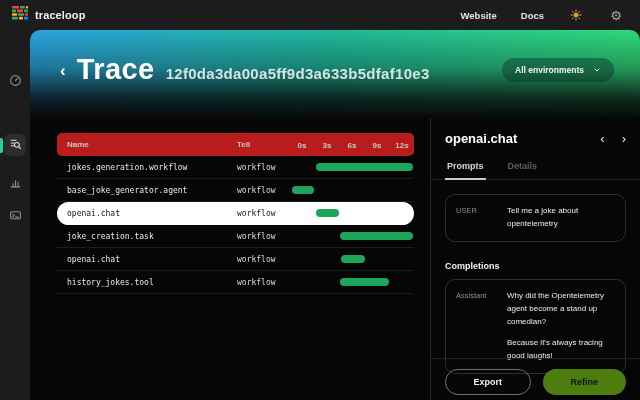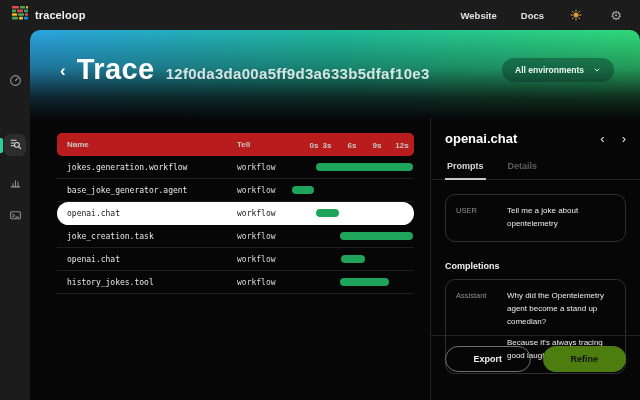--- a/index.html
+++ b/index.html
@@ -47,21 +47,21 @@
   .env-pill svg { display:block; color:#d8efe2; }
 
   
   .table { position:absolute; left:27px; top:103px; width:357px; }
   .grid-cols { display:grid; grid-template-columns:180px 53px 124px; align-items:center; }
   .thead { height:23px; background:#b91c1c; border-radius:5px;
     color:#c9c9c9; font-size:8px; font-weight:700; }
   .th-name { padding-left:10px; }
   .timeline-h { position:relative; height:100%; }
   .tick { position:absolute; top:50%; transform:translate(-50%,-50%); white-space:nowrap; }
-  .tick:nth-child(1){ left:24px; } .tick:nth-child(2){ left:37px; }
+  .tick:nth-child(1){ left:12px; } .tick:nth-child(2){ left:37px; }
   .tick:nth-child(3){ left:62px; } .tick:nth-child(4){ left:87px; }
   .tick:nth-child(5){ left:112px; }
   .row { height:23px; position:relative; border-bottom:1px solid #1e1e1f;
     font-family:"DejaVu Sans Mono", monospace; font-size:8px; color:#e8e8e8; cursor:pointer; }
   .row .name { padding-left:10px; white-space:nowrap; overflow:hidden; }
   .row .kind { color:#dadada; }
   .row.selected { background:#fff; border-radius:12px; color:#141414; border-bottom-color:transparent; z-index:2; }
   .row.selected .kind { color:#1b1b1b; }
   .tl { position:relative; height:100%; }
   .bar { position:absolute; top:50%; transform:translateY(-50%); height:8px; border-radius:4px; }
@@ -77,21 +77,21 @@
   .tab { font-size:9px; font-weight:700; color:#5d5d5d; padding:4px 2px 7px; cursor:pointer; }
   .tab.active { color:#d9d9d9; border-bottom:2px solid #c9c9c9; margin-bottom:-1px; }
   .msgbox { margin-top:14px; border:1px solid #2f2f30; border-radius:10px;
     padding:10px; display:flex; gap:9px; min-height:48px; }
   .role { width:42px; flex-shrink:0; color:#8f8f8f; font-size:7.5px; padding-top:1px; }
   .msg { color:#ededed; font-size:8px; line-height:1.6; }
   .msg p { margin:0 0 9px; } .msg p:last-child { margin-bottom:0; }
   .completions-h { margin-top:19px; color:#f2f2f2; font-size:9px; font-weight:700; }
   .msgbox.completion { margin-top:8px; min-height:70px; }
   .d-footer { position:absolute; left:0; right:0; bottom:0; border-top:1px solid #232324;
-    padding:10px 14px 28px; display:flex; gap:12px; }
+    padding:10px 14px 5px; display:flex; gap:12px; }
   .btn { flex:1; height:26px; border-radius:999px; font-size:9px; font-weight:700;
     display:flex; align-items:center; justify-content:center; cursor:pointer;
     font-family:"Liberation Sans", sans-serif; }
   .btn.export { background:transparent; border:1px solid #707070; color:#f1f1f1; }
   .btn.refine { background:#4d7c0f; border:none; color:#121212; }
 </style>
 </head>
 <body>
 
 <header class="topbar">

